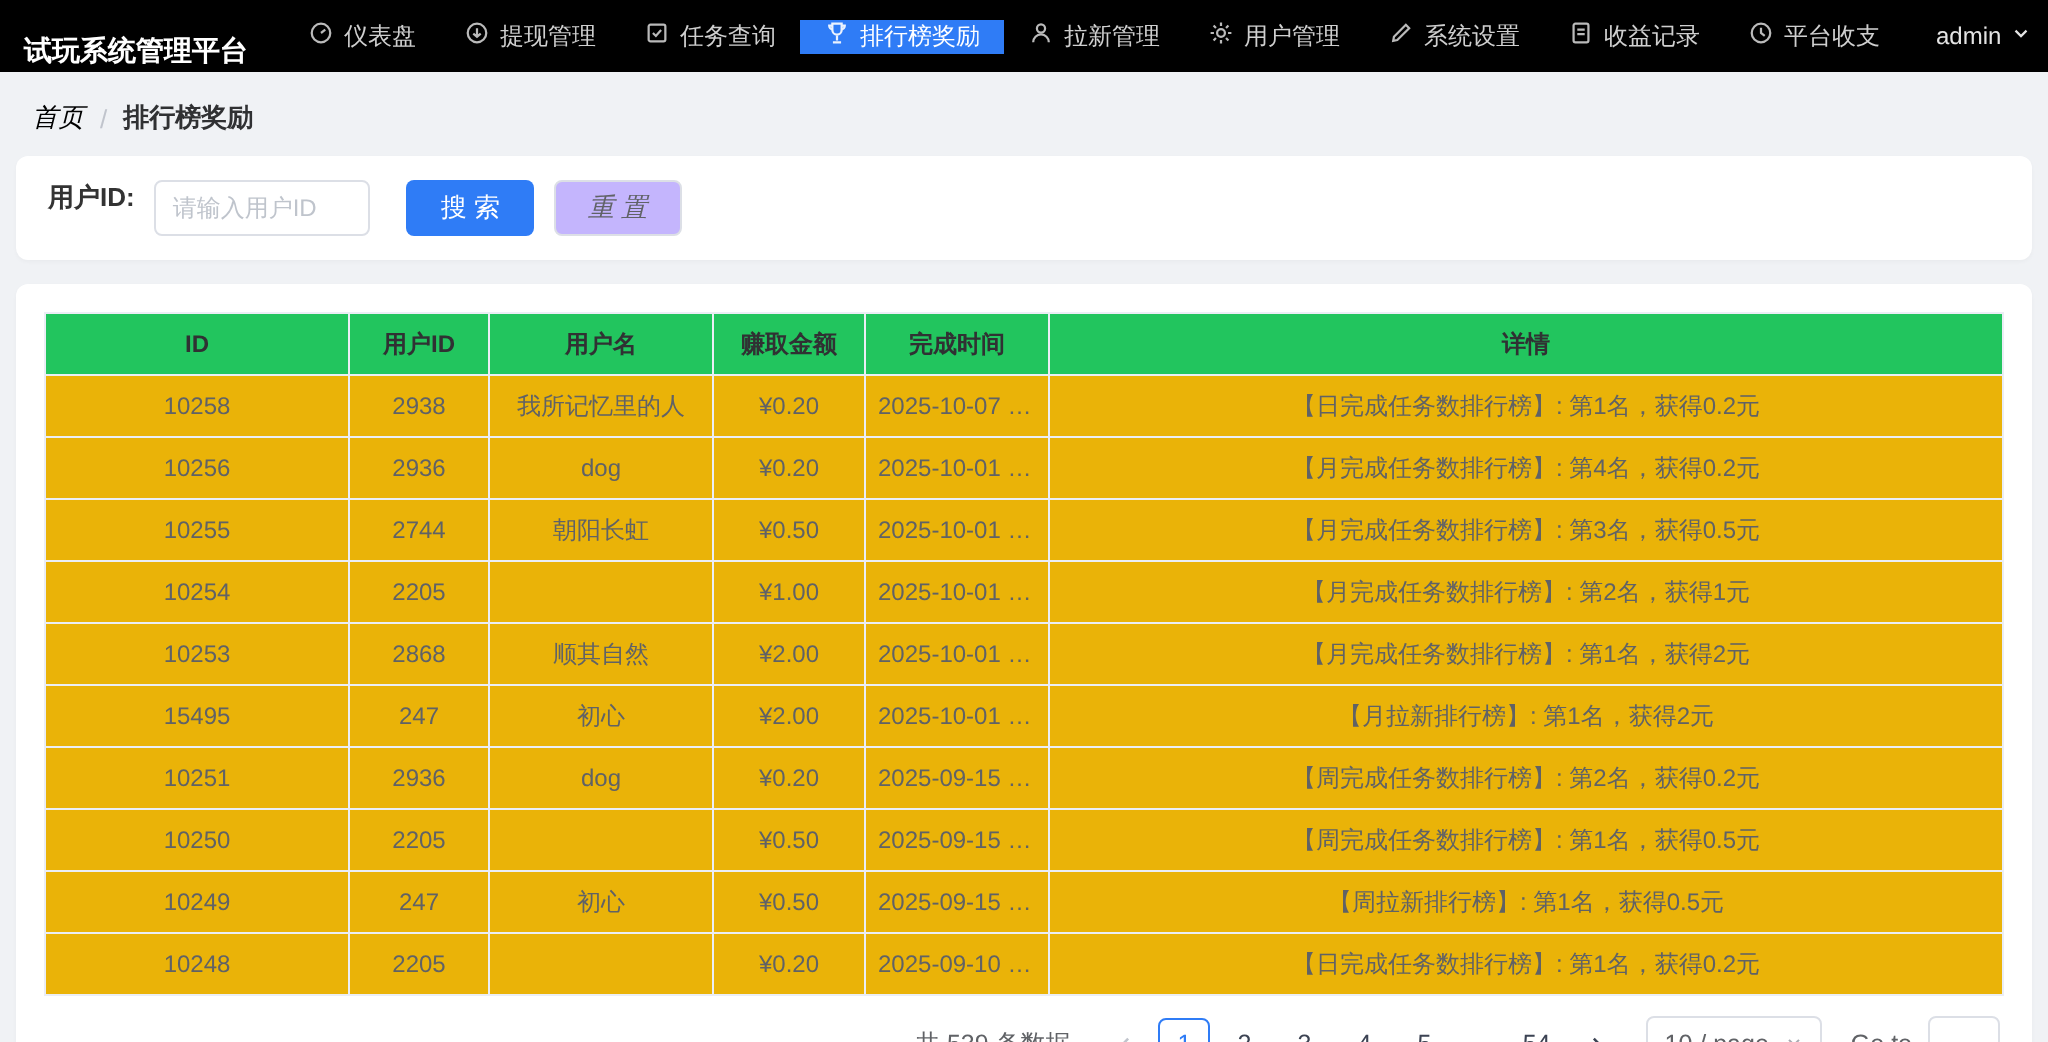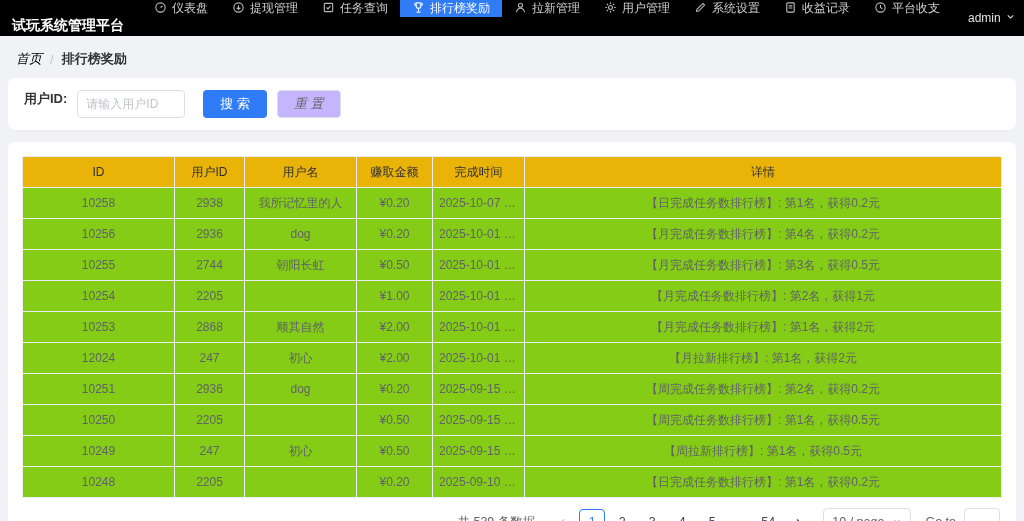--- a/index.html
+++ b/index.html
@@ -17,21 +17,21 @@
   }
   
   .topnav{
     height:36px;background:var(--nav-bg,#000);
     display:flex;align-items:stretch;color:#d8d8d8;
   }
   .brand{
     display:flex;align-items:center;color:#fff;font-weight:bold;
     font-size:14px;padding:16px 18px 0 12px;white-space:nowrap;
   }
-  .nav-items{display:flex;align-items:flex-start;flex:1;}
+  .nav-items{display:flex;align-items:center;flex:1;}
   .nav-item{
     display:flex;align-items:center;gap:5px;padding:0 12px;
     font-size:12px;cursor:pointer;white-space:nowrap;color:#cfcfcf;
   }
   .nav-item svg{flex:0 0 auto;opacity:.9;}
   .nav-item.active{background:var(--accent,#2f7cf6);color:#fff;}
   .nav-user{
     display:flex;align-items:center;gap:4px;padding:0 16px;
     font-size:12px;color:#e3e3e3;cursor:pointer;
   }
@@ -63,22 +63,22 @@
   .btn-primary{background:var(--accent,#2f7cf6);color:#fff;margin-left:8px;}
   .btn-plain{background:#c4b5fd;color:#606266;border-color:#dcdfe6;font-style:italic;}
   
   .main-card{padding:14px 14px 6px 14px;height:390px;}
   table{width:100%;border-collapse:collapse;table-layout:fixed;}
   th,td{
     border:1px solid #ebeef5;text-align:center;font-size:12px;
     height:31px;padding:2px 6px;overflow:hidden;white-space:nowrap;
     text-overflow:ellipsis;
   }
-  th{background:#eab308;color:#303133;font-weight:400;}
-  td{color:#606266;background:#84cc16;}
+  th{background:#22c55e;color:#303133;font-weight:700;}
+  td{color:#606266;background:#eab308;}
   
   .pagination{
     display:flex;align-items:center;justify-content:flex-end;
     gap:4px;padding:10px 2px 0 0;font-size:12.5px;color:#606266;
   }
   .pg-total{margin-right:10px;}
   .pg-btn{
     min-width:26px;height:26px;display:flex;align-items:center;justify-content:center;
     border-radius:4px;cursor:pointer;color:#3c4353;background:transparent;
     border:1px solid transparent;padding:0 4px;
@@ -249,21 +249,21 @@
         </tr>
         <tr>
           <td>10253</td>
           <td>2868</td>
           <td>顺其自然</td>
           <td>¥2.00</td>
           <td>2025-10-01 01:35:02</td>
           <td>【月完成任务数排行榜】: 第1名，获得2元</td>
         </tr>
         <tr>
-          <td>12024</td>
+          <td>15495</td>
           <td>247</td>
           <td>初心</td>
           <td>¥2.00</td>
           <td>2025-10-01 01:20:02</td>
           <td>【月拉新排行榜】: 第1名，获得2元</td>
         </tr>
         <tr>
           <td>10251</td>
           <td>2936</td>
           <td>dog</td>

